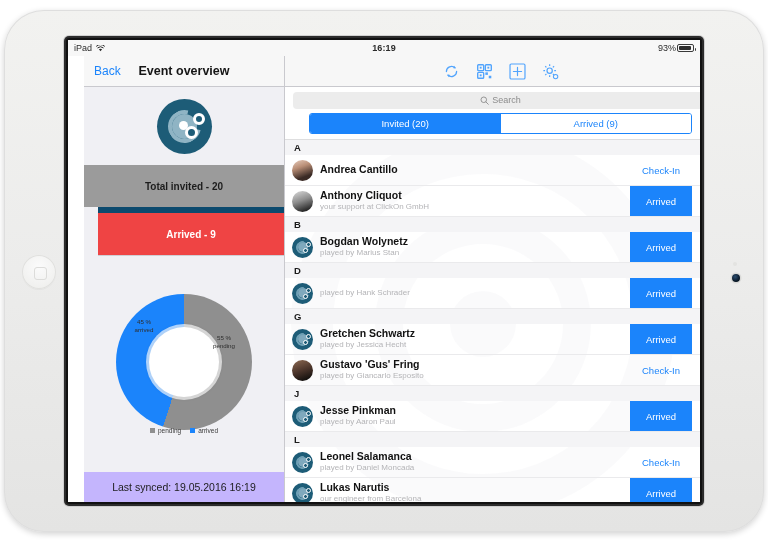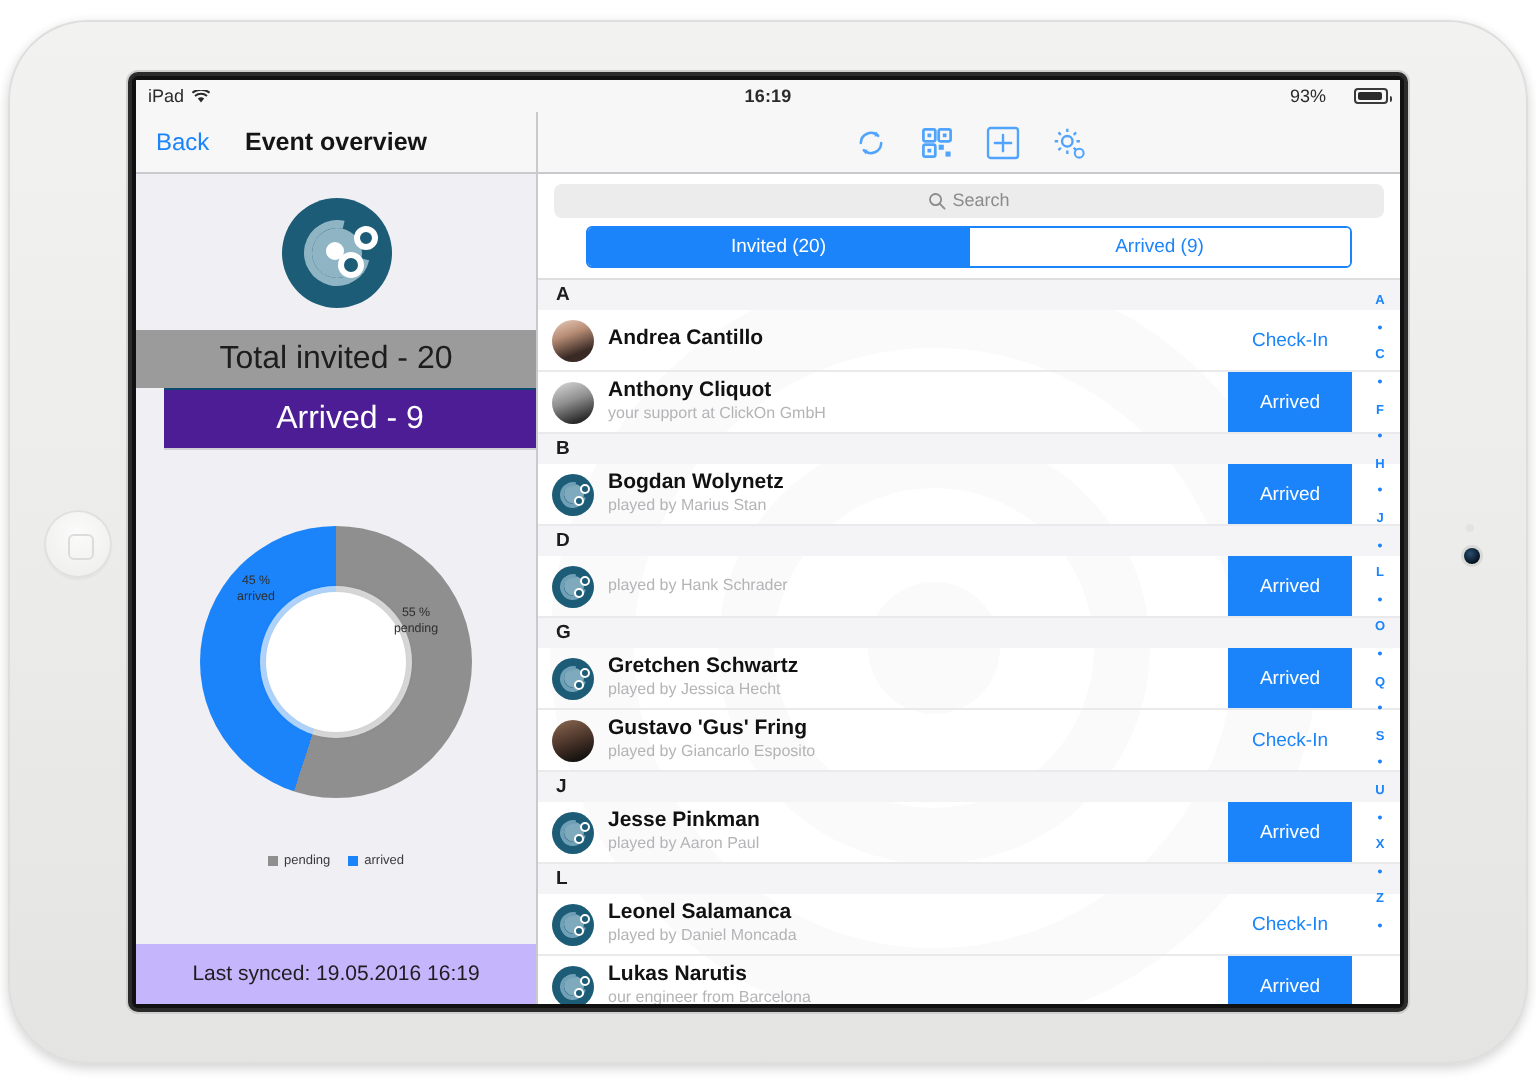--- a/index.html
+++ b/index.html
@@ -17,47 +17,47 @@
   .home-sq{position:absolute;left:50%;top:50%;width:11px;height:11px;margin:-5.5px 0 0 -5.5px;border-radius:3px;
     border:1.4px solid #dcdcda;}
   .camera{position:absolute;right:24px;top:264px;width:8px;height:8px;border-radius:50%;
     background:radial-gradient(circle at 40% 35%, #2b4d70, #05121f 70%);box-shadow:0 0 0 1.5px #d9d9d7;}
   .camera-dot{position:absolute;right:27px;top:252px;width:4px;height:4px;border-radius:50%;background:#e3e3e1;}
 
   
   .statusbar{position:absolute;left:0;top:0;width:632px;height:16px;background:#f7f7f7;font-size:9px;color:#2b2b2b;}
   .sb-left{position:absolute;left:6px;top:3px;display:flex;align-items:center;gap:4px;}
   .sb-time{position:absolute;left:0;right:0;top:3px;text-align:center;font-weight:600;letter-spacing:.1px;}
-  .sb-right{position:absolute;right:6px;top:3px;display:flex;align-items:center;gap:14px;}
+  .sb-right{position:absolute;right:6px;top:3px;display:flex;align-items:center;gap:1px;}
   .batt{width:17px;height:8px;border:1px solid #3a3a3a;border-radius:2px;padding:1px;box-sizing:border-box;position:relative;}
   .batt i{display:block;height:100%;width:93%;background:#2b2b2b;border-radius:1px;}
   .batt:after{content:"";position:absolute;right:-3px;top:2.5px;width:1.5px;height:3px;background:#3a3a3a;border-radius:0 1px 1px 0;}
 
   
-  .split{position:absolute;left:0;top:16px;width:632px;height:446px;display:flex;}
+  .split{position:absolute;left:16px;top:16px;width:632px;height:446px;display:flex;}
   .pane-left{width:200px;height:100%;background:#f0f0f4;border-right:1px solid #c9c9ce;position:relative;display:flex;flex-direction:column;}
   .pane-right{flex:1;height:100%;background:#fff;position:relative;display:flex;flex-direction:column;}
 
   
   .lnav{height:30px;background:#f7f7f7;border-bottom:1px solid #c9c9ce;display:flex;align-items:center;position:relative;flex:none;}
   .back{position:absolute;left:10px;color:#1b84fb;font-size:12px;}
   .lnav-title{width:100%;text-align:center;font-size:12.5px;font-weight:700;color:#151515;}
 
   .logo-area{height:78px;display:flex;align-items:center;justify-content:center;background:#f0f0f4;flex:none;}
   .logo{width:55px;height:55px;border-radius:50%;background:#1d5c77;position:relative;}
   .logo .ring{position:absolute;left:11px;top:11px;width:33px;height:33px;border-radius:50%;
     border:4px solid #8fb4c4;border-right-color:transparent;transform:rotate(-32deg);box-sizing:border-box;}
   .logo .fill{position:absolute;left:15px;top:15px;width:25px;height:25px;border-radius:50%;background:#8fb4c4;}
   .logo .d1{position:absolute;right:7px;top:14px;width:12px;height:12px;border-radius:50%;background:#1d5c77;border:3px solid #fff;box-sizing:border-box;}
   .logo .d2{position:absolute;right:14px;top:27px;width:13px;height:13px;border-radius:50%;background:#1d5c77;border:3px solid #fff;box-sizing:border-box;}
   .logo .d3{position:absolute;left:22px;top:22px;width:9px;height:9px;border-radius:50%;background:#fff;}
 
-  .stat{height:29px;display:flex;align-items:center;justify-content:center;font-size:16px;flex:none;}
+  .stat{height:42px;display:flex;align-items:center;justify-content:center;font-size:10px;flex:none;font-weight:bold;}
   .stat.gray{background:#9b9b9b;color:#1d1d1d;}
-  .stat.blue{background:#4c1d95;color:#fff;border-top:1px solid #0c4a6e;border-bottom:1px solid #cfcfd4;margin-left:14px;}
+  .stat.blue{background:#ef4444;color:#fff;border-top:6px solid #0c4a6e;border-bottom:1px solid #cfcfd4;margin-left:14px;}
 
   .chart-wrap{flex:1;position:relative;background:#f0f0f4;}
   .donut{position:absolute;left:50%;top:38px;width:136px;height:136px;margin-left:-68px;border-radius:50%;
     background:conic-gradient(#8f8f8f 0deg 198deg, #1b84fb 198deg 360deg);}
   .donut .hole{position:absolute;left:50%;top:50%;width:70px;height:70px;margin:-35px 0 0 -35px;border-radius:50%;
     background:#fff;box-shadow:0 0 0 3px rgba(255,255,255,.65), 0 0 5px rgba(0,0,0,.18);}
   .dlabel{position:absolute;font-size:6.2px;color:#2e2e2e;line-height:1.35;text-align:center;width:40px;}
   .dlabel.left{left:40px;top:62px;}
   .dlabel.right{right:40px;top:78px;}
   .legend{position:absolute;left:0;right:0;bottom:38px;display:flex;justify-content:center;gap:9px;font-size:6.5px;color:#3a3a3a;}

